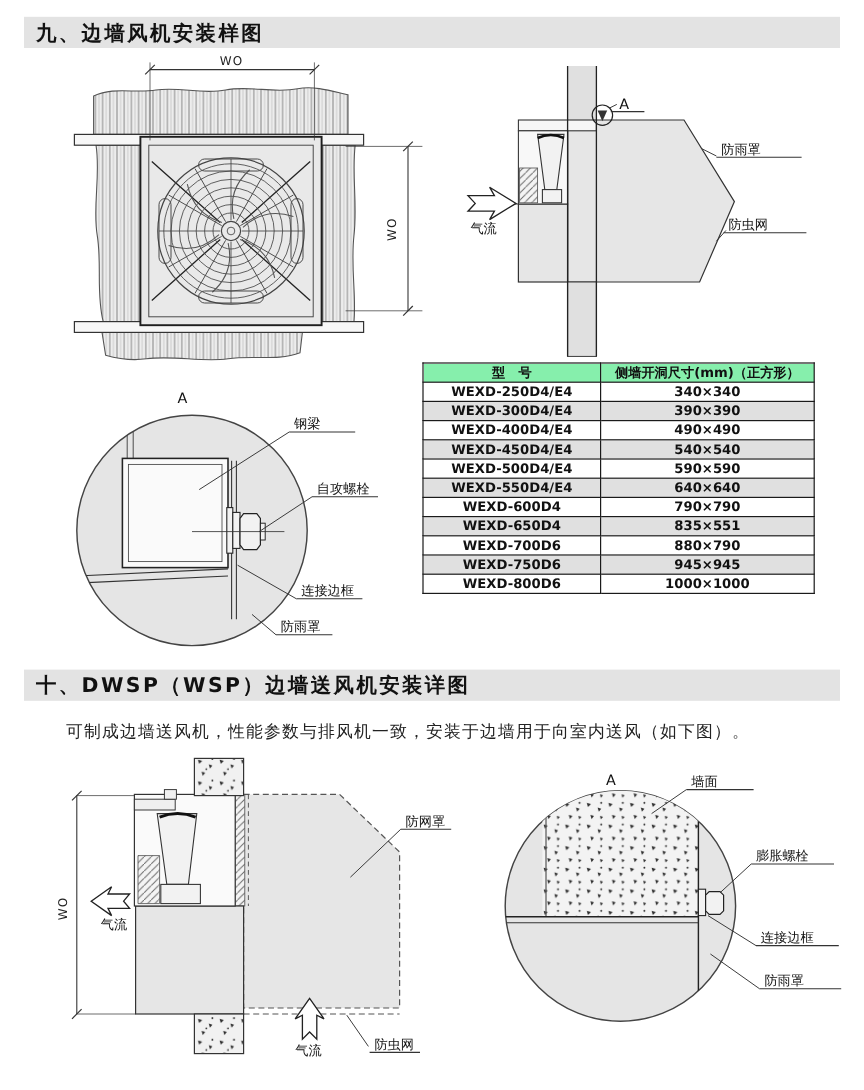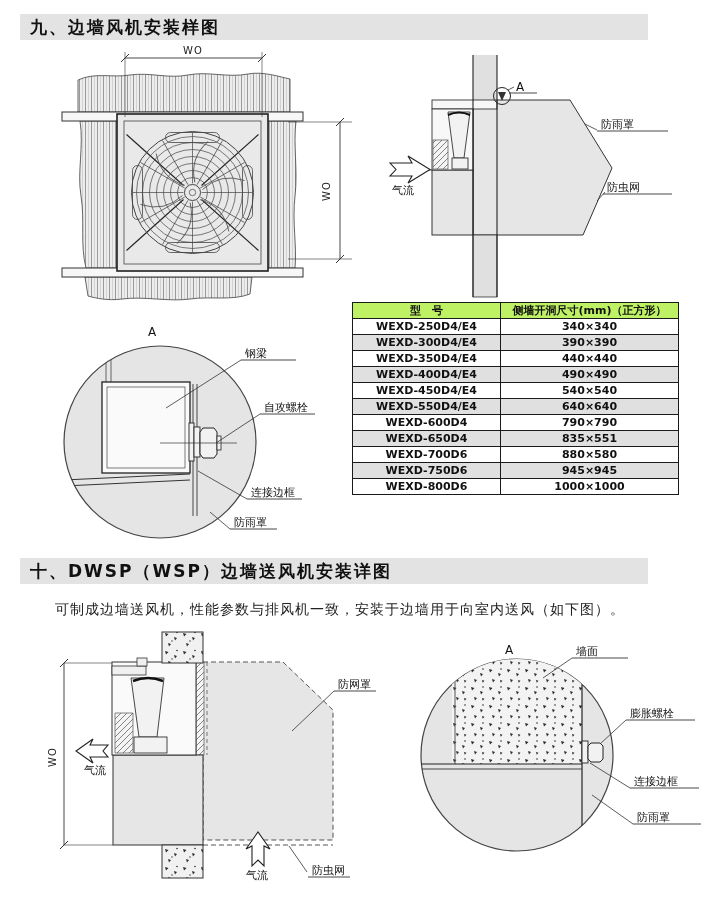--- a/index.html
+++ b/index.html
@@ -1,21 +1,21 @@
 <!DOCTYPE html>
 <html><head>
 <meta charset="utf-8">
 <style>
   html,body{margin:0;padding:0;}
   body{
     width:720px;height:908px;position:relative;background:#ffffff;
     font-family:"DejaVu Sans","Liberation Sans",sans-serif;overflow:hidden;
   }
   .bar{
-    position:absolute;left:20px;width:628px;height:26px;background:#e3e3e3;
+    position:absolute;left:20px;width:680px;height:26px;background:#e3e3e3;
     display:flex;align-items:center;box-sizing:border-box;padding-left:10px;
     font-weight:bold;font-size:17px;letter-spacing:2px;color:#111;
   }
   #bar9{top:14px;}
   #bar10{top:558px;}
   .desc{
     position:absolute;left:55px;top:601px;width:640px;
     font-size:14px;letter-spacing:1px;color:#222;
   }
   svg{position:absolute;overflow:visible;}
@@ -27,21 +27,21 @@
   .ul{stroke:#333;stroke-width:0.9;}
   #size-table{
     position:absolute;left:352px;top:302px;width:326px;
     border-collapse:collapse;table-layout:fixed;
     font-size:11px;font-weight:bold;color:#111;
   }
   #size-table th,#size-table td{
     border:1px solid #1a1a1a;text-align:center;vertical-align:middle;
     padding:1px 0;height:13px;line-height:1;white-space:nowrap;overflow:hidden;
   }
-  #size-table thead th{background:#bef264;}
+  #size-table thead th{background:#86efac;}
   #size-table tbody tr:nth-child(even){background:#e0e0e0;}
 </style>
 </head>
 <body>
 
 <div id="bar9" class="bar">
   <span>九、边墙风机安装样图</span>
 </div>
 
 <svg style="left:0;top:40px;width:370px;height:270px" viewBox="0 40 370 270">
@@ -227,46 +227,46 @@
   <tbody>
     <tr>
         <td>WEXD-250D4/E4</td>
         <td>340×340</td>
       </tr>
     <tr>
         <td>WEXD-300D4/E4</td>
         <td>390×390</td>
       </tr>
     <tr>
-        <td>WEXD-350D4/E4</td>
-        <td>440×440</td>
-      </tr>
-    <tr>
         <td>WEXD-400D4/E4</td>
         <td>490×490</td>
       </tr>
     <tr>
         <td>WEXD-450D4/E4</td>
         <td>540×540</td>
       </tr>
     <tr>
+        <td>WEXD-500D4/E4</td>
+        <td>590×590</td>
+      </tr>
+    <tr>
         <td>WEXD-550D4/E4</td>
         <td>640×640</td>
       </tr>
     <tr>
         <td>WEXD-600D4</td>
         <td>790×790</td>
       </tr>
     <tr>
         <td>WEXD-650D4</td>
         <td>835×551</td>
       </tr>
     <tr>
         <td>WEXD-700D6</td>
-        <td>880×580</td>
+        <td>880×790</td>
       </tr>
     <tr>
         <td>WEXD-750D6</td>
         <td>945×945</td>
       </tr>
     <tr>
         <td>WEXD-800D6</td>
         <td>1000×1000</td>
       </tr>
   </tbody>

